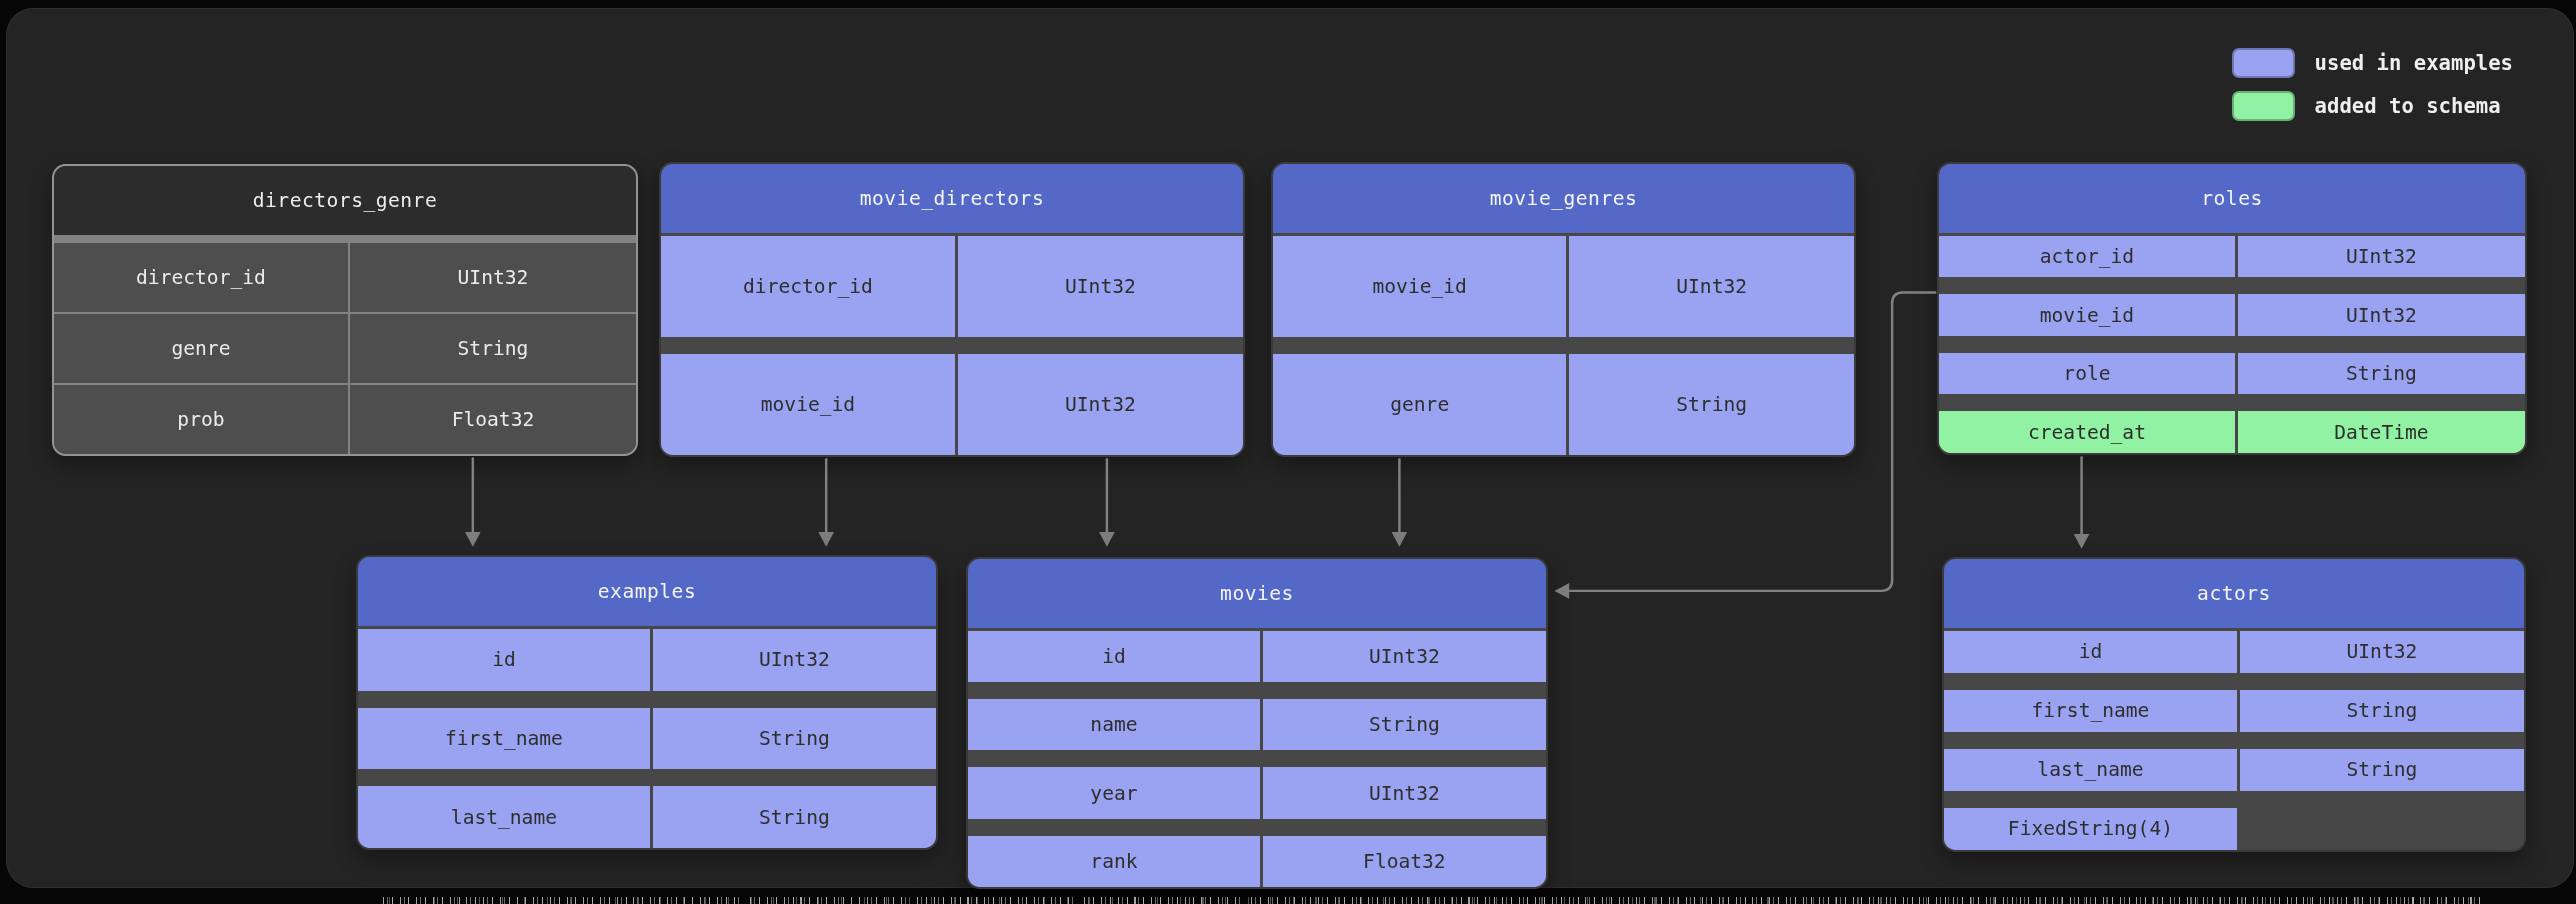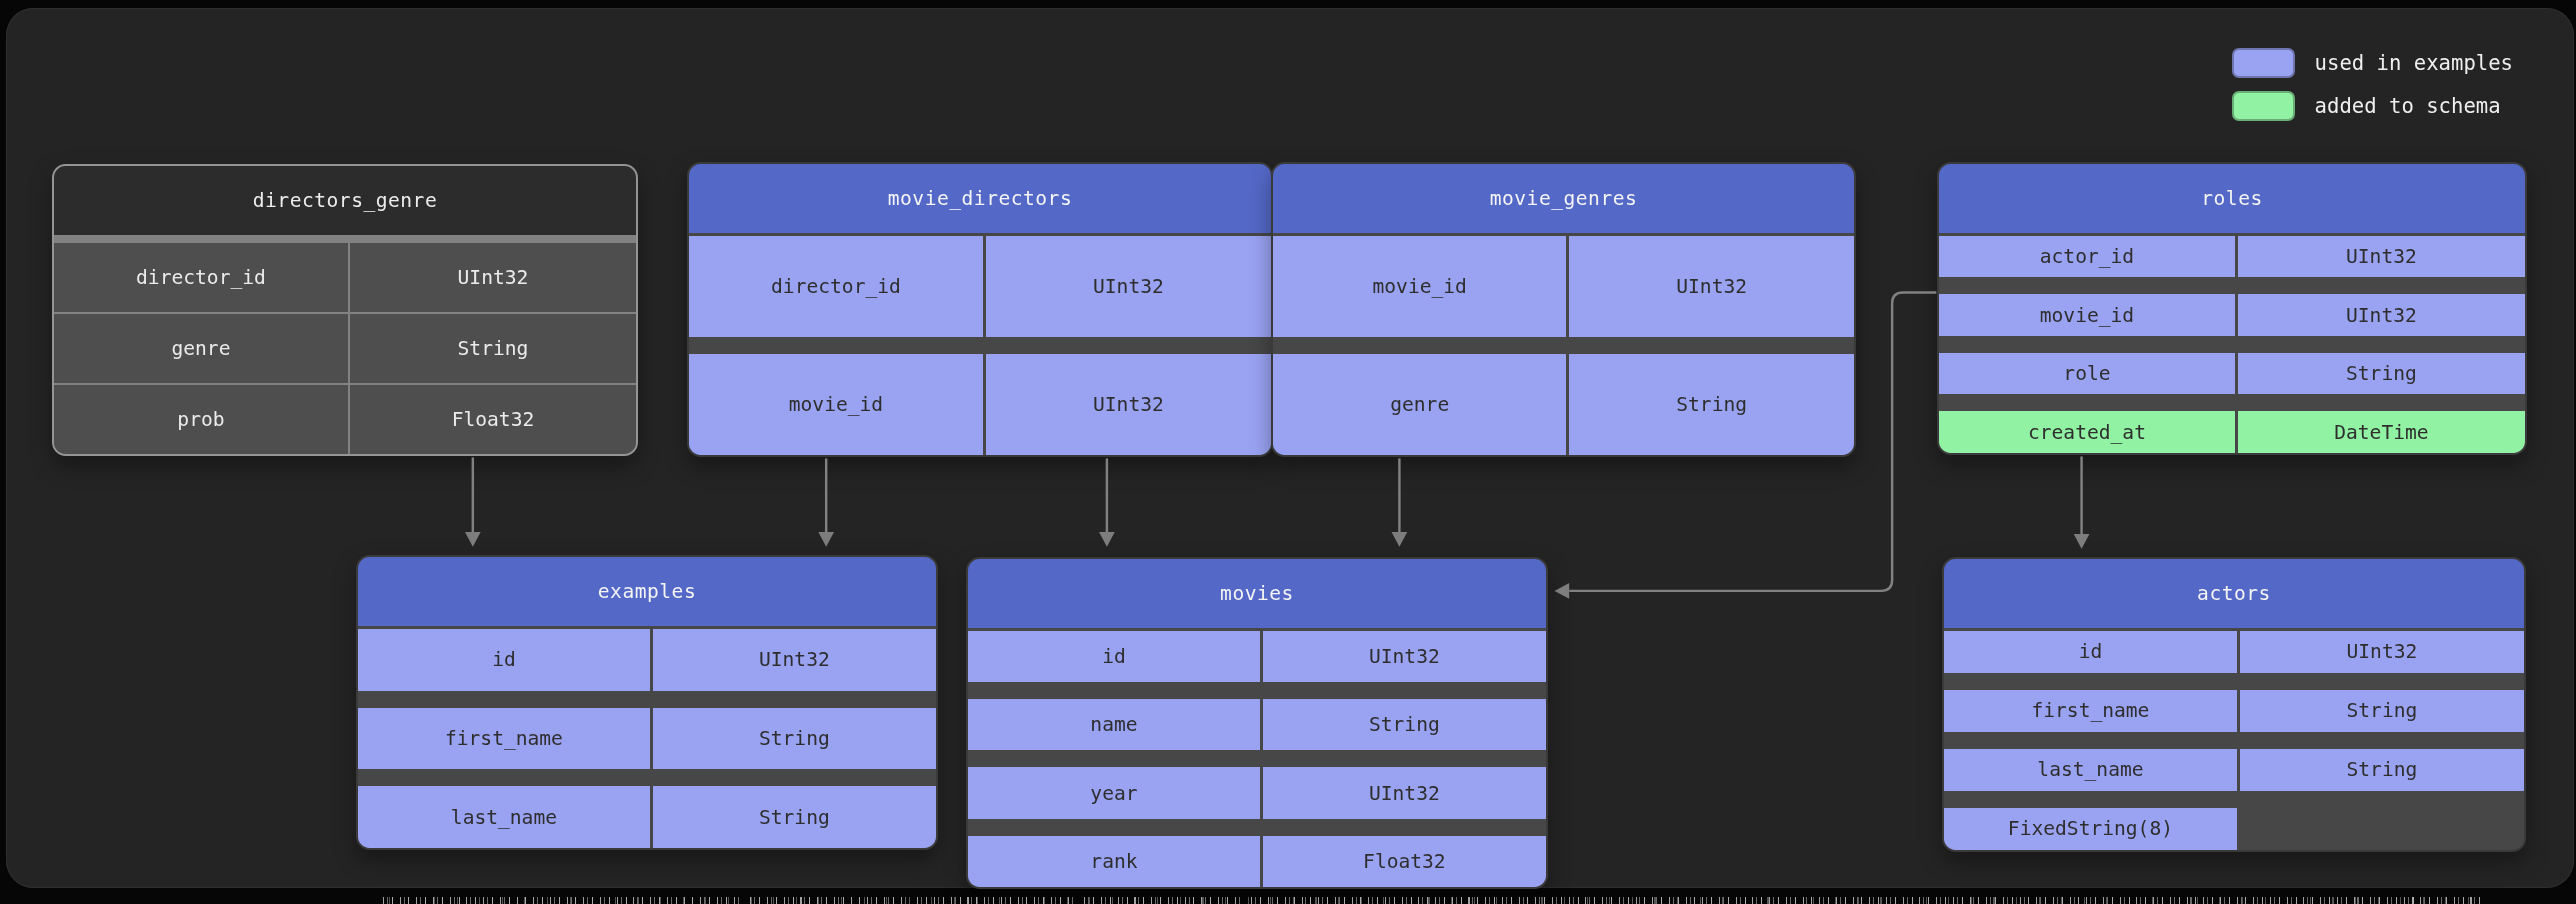--- a/index.html
+++ b/index.html
@@ -8,21 +8,21 @@
     background:#060606;
     font-family:"DejaVu Sans Mono","Liberation Mono",monospace;
   }
   .panel{
     position:absolute;left:5.9px;top:7.9px;right:2px;bottom:15.7px;
     background:#242424;border-radius:27.5px;
     box-shadow:inset 0 0 0 1px #2e2e2e;
   }
   
   .legend{position:absolute;left:2232px;top:48px;display:flex;flex-direction:column;gap:12.8px;}
-  .legend-row{display:flex;align-items:center;}
+  .legend-row{display:flex;align-items:center;font-weight:bold;}
   .swatch{width:63px;height:30px;border-radius:6.9px;border:2px solid rgba(0,0,0,.28);box-sizing:border-box;}
   .legend-label{margin-left:19.6px;font-size:20.6px;color:#efefef;white-space:pre;}
   
   .et-table{
     position:absolute;box-sizing:border-box;display:flex;flex-direction:column;
     border-radius:13.7px;overflow:hidden;
   }
   .et-table.blue{background:#474747;border:2.9px solid #3a3a3a;gap:2.9px;box-shadow:0 9.8px 21.6px rgba(0,0,0,.35);}
   .et-table.plain{background:#828282;border:2px solid #949494;gap:8px;box-shadow:0 9.8px 21.6px rgba(0,0,0,.35);}
   .et-header{flex:0 0 69px;display:flex;align-items:center;justify-content:center;font-size:19.6px;letter-spacing:0.5px;}
@@ -33,21 +33,21 @@
   .plain .et-rows{gap:2px;}
   .et-row{display:grid;grid-template-columns:50.5% 1fr;}
   .blue .et-row{column-gap:2.9px;}
   .plain .et-row{column-gap:2px;}
   .et-cell{display:flex;align-items:center;justify-content:center;font-size:19.6px;white-space:pre;}
   .blue .et-cell{background:var(--used,#9aa3f2);color:#2e2e2e;}
   .plain .et-cell{background:#4e4e4e;color:#ebebeb;}
   .blue .et-row.added .et-cell{background:var(--added,#90f2a2);}
   
   #t-directors_genre{left:52px;top:164px;width:586px;height:292px;}
-  #t-movie_directors{left:659px;top:162px;width:586px;height:295px;margin-left:28px;}
+  #t-movie_directors{left:659px;top:162px;width:586px;height:295px;}
   #t-movie_genres{left:1271px;top:162px;width:585px;height:295px;}
   #t-roles{left:1937px;top:162px;width:590px;height:293px;}
   #t-directors{left:356px;top:555px;width:582px;height:295px;}
   #t-movies{left:966px;top:557px;width:582px;height:332px;}
   #t-actors{left:1942px;top:557px;width:584px;height:295px;}
   
   .overlay{position:absolute;left:0;top:0;pointer-events:none;}
   .arrow-line{stroke:#818181;stroke-width:2.5;fill:none;}
   .arrow-head{fill:#7d7d7d;stroke:none;}
   
@@ -185,21 +185,21 @@
       </div>
       <div class="et-row">
         <div class="et-cell">first_name</div>
         <div class="et-cell">String</div>
       </div>
       <div class="et-row">
         <div class="et-cell">last_name</div>
         <div class="et-cell">String</div>
       </div>
       <div class="et-row">
-        <div class="et-cell">FixedString(8)</div>
+        <div class="et-cell">FixedString(4)</div>
       </div>
     </div>
   </div>
 
 <svg class="overlay" width="2576" height="904" viewBox="0 0 2623 921">
   <g>
     <line class="arrow-line" x1="481" y1="466" x2="481" y2="542"></line>
     <polygon class="arrow-head" points="473,542 489,542 481,557"></polygon>
   </g>
   <g>

